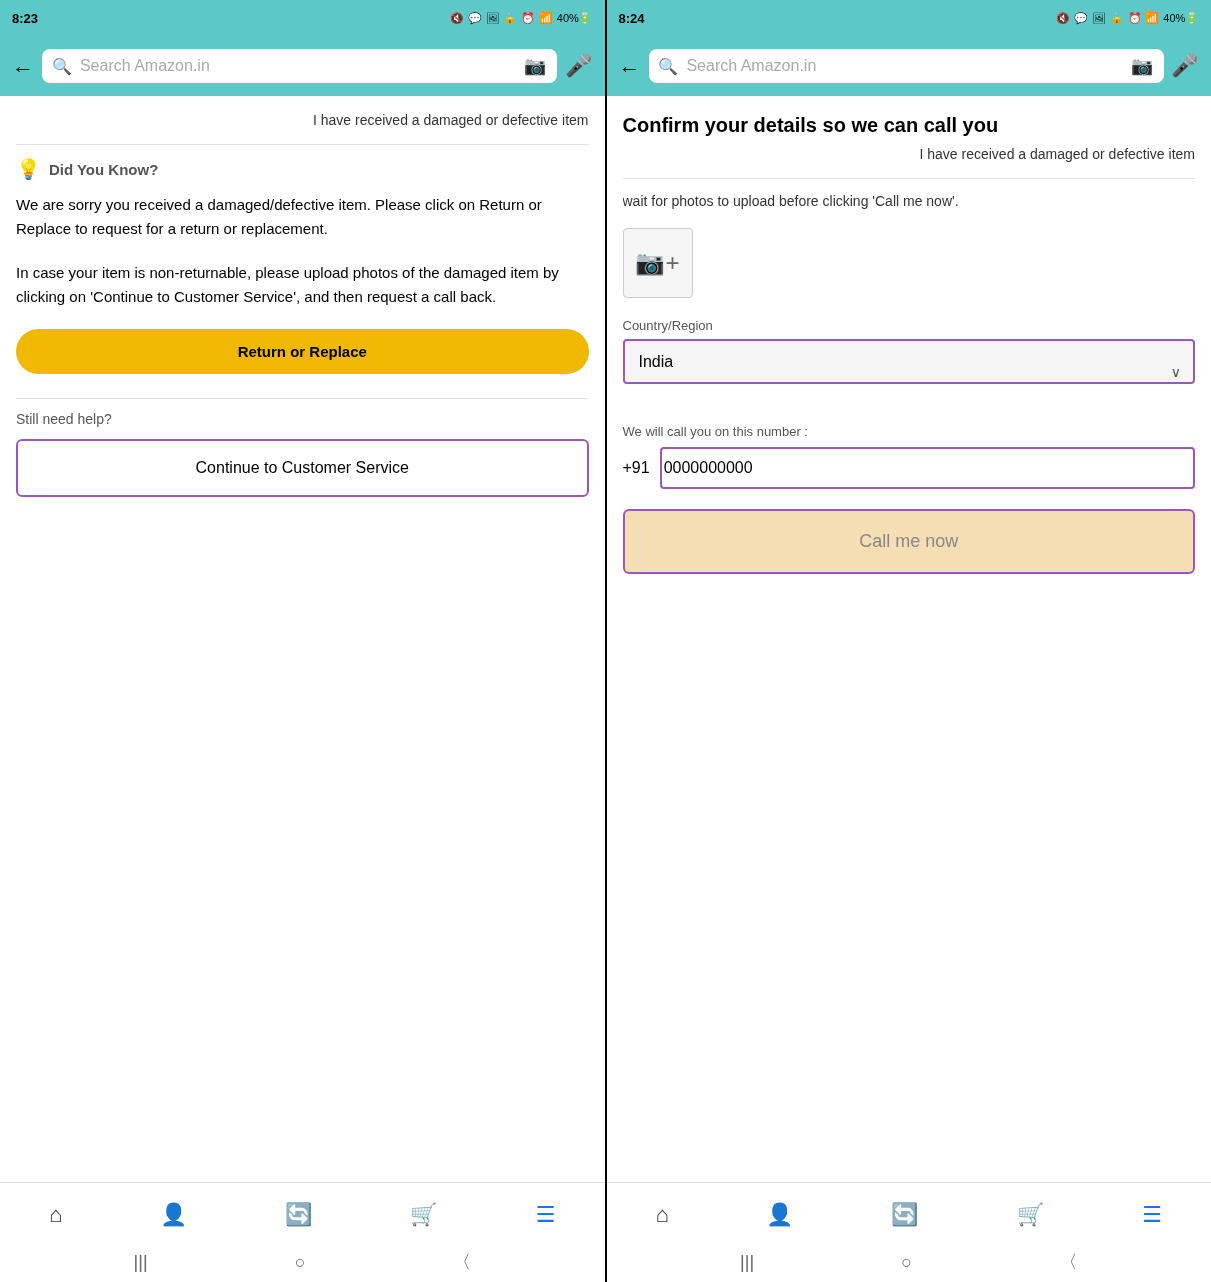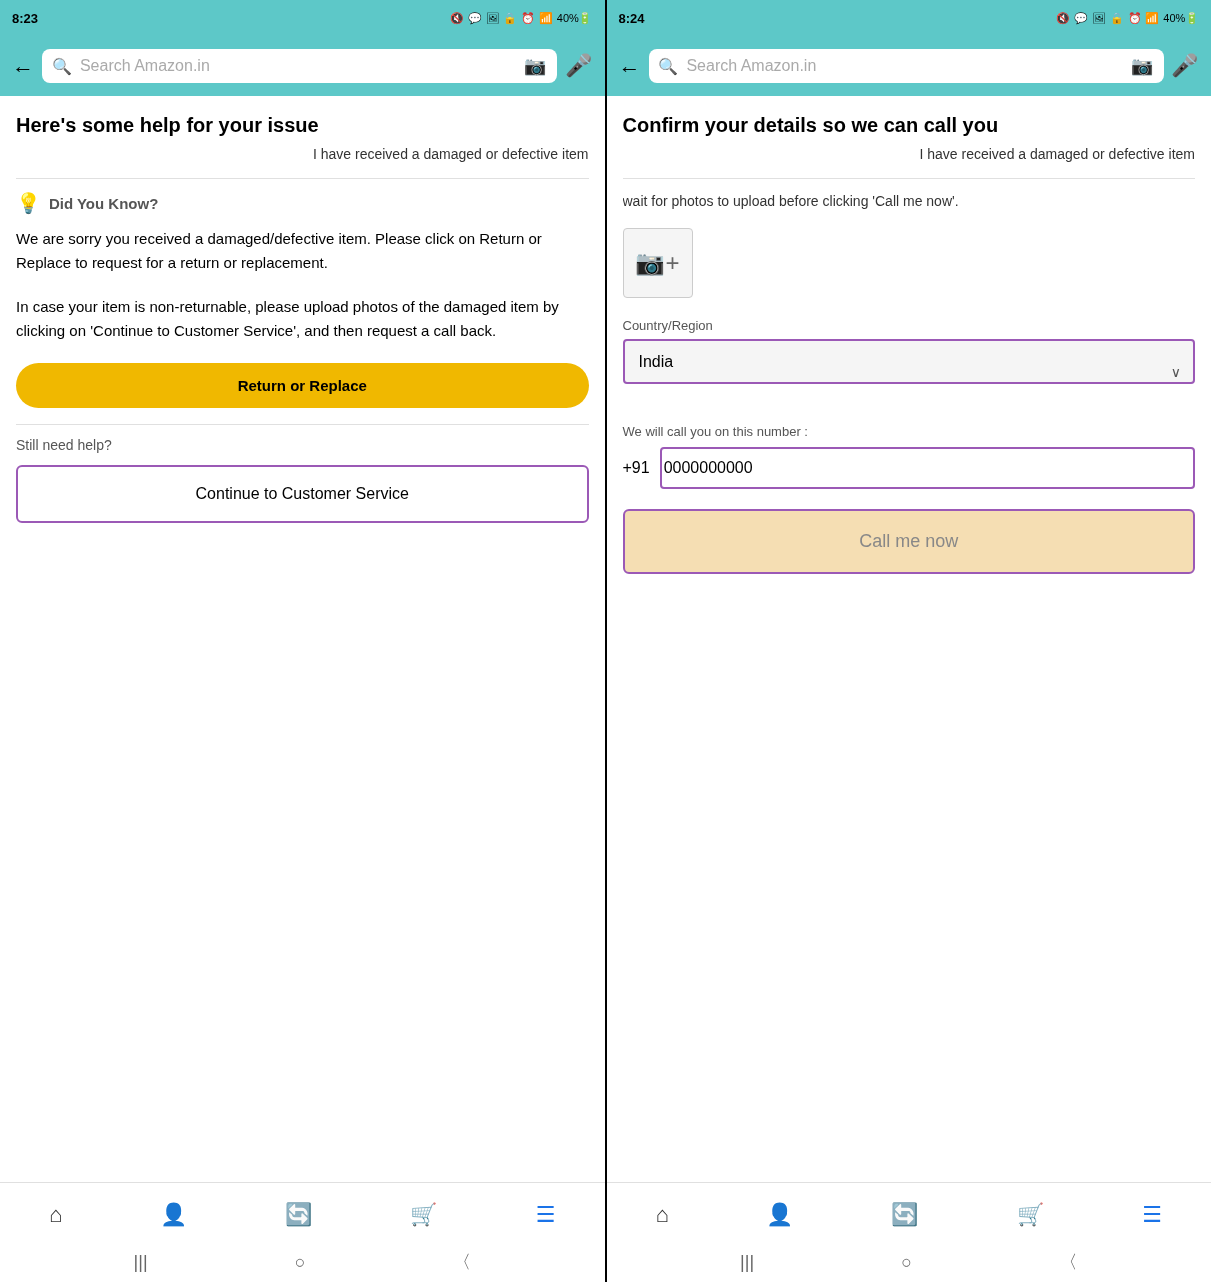--- a/index.html
+++ b/index.html
@@ -116,21 +116,21 @@
     .help-text {
       font-size: 15px;
       color: #000;
       line-height: 1.6;
       margin-bottom: 20px;
     }
 
     .action-buttons {
       display: flex;
       gap: 2px;
-      margin-bottom: 16px;
+      margin-bottom: 24px;
     }
 
     .btn-return {
       background: #f0b800;
       border: none;
       border-radius: 24px;
       padding: 14px 24px;
       font-size: 15px;
       font-weight: bold;
       color: #000;
@@ -328,21 +328,20 @@
     <div class="search-input-wrapper">
       <span class="search-icon-char">🔍</span>
       <span class="search-placeholder">Search Amazon.in</span>
       <span class="camera-icon">📷</span>
     </div>
     <span class="mic-icon">🎤</span>
   </div>
 
   <div class="content">
 
-    <h1 class="page-title">Here's some help for your issue</h1>
     <p class="issue-subtitle">I have received a damaged or defective item</p>
 
     <div class="divider"></div>
 
     <div class="did-you-know">
       <span class="bulb-icon">💡</span>
       <span class="did-you-know-label">Did You Know?</span>
     </div>
 
     <p class="help-text">We are sorry you received a damaged/defective item. Please click on Return or Replace to request for a return or replacement.</p>

